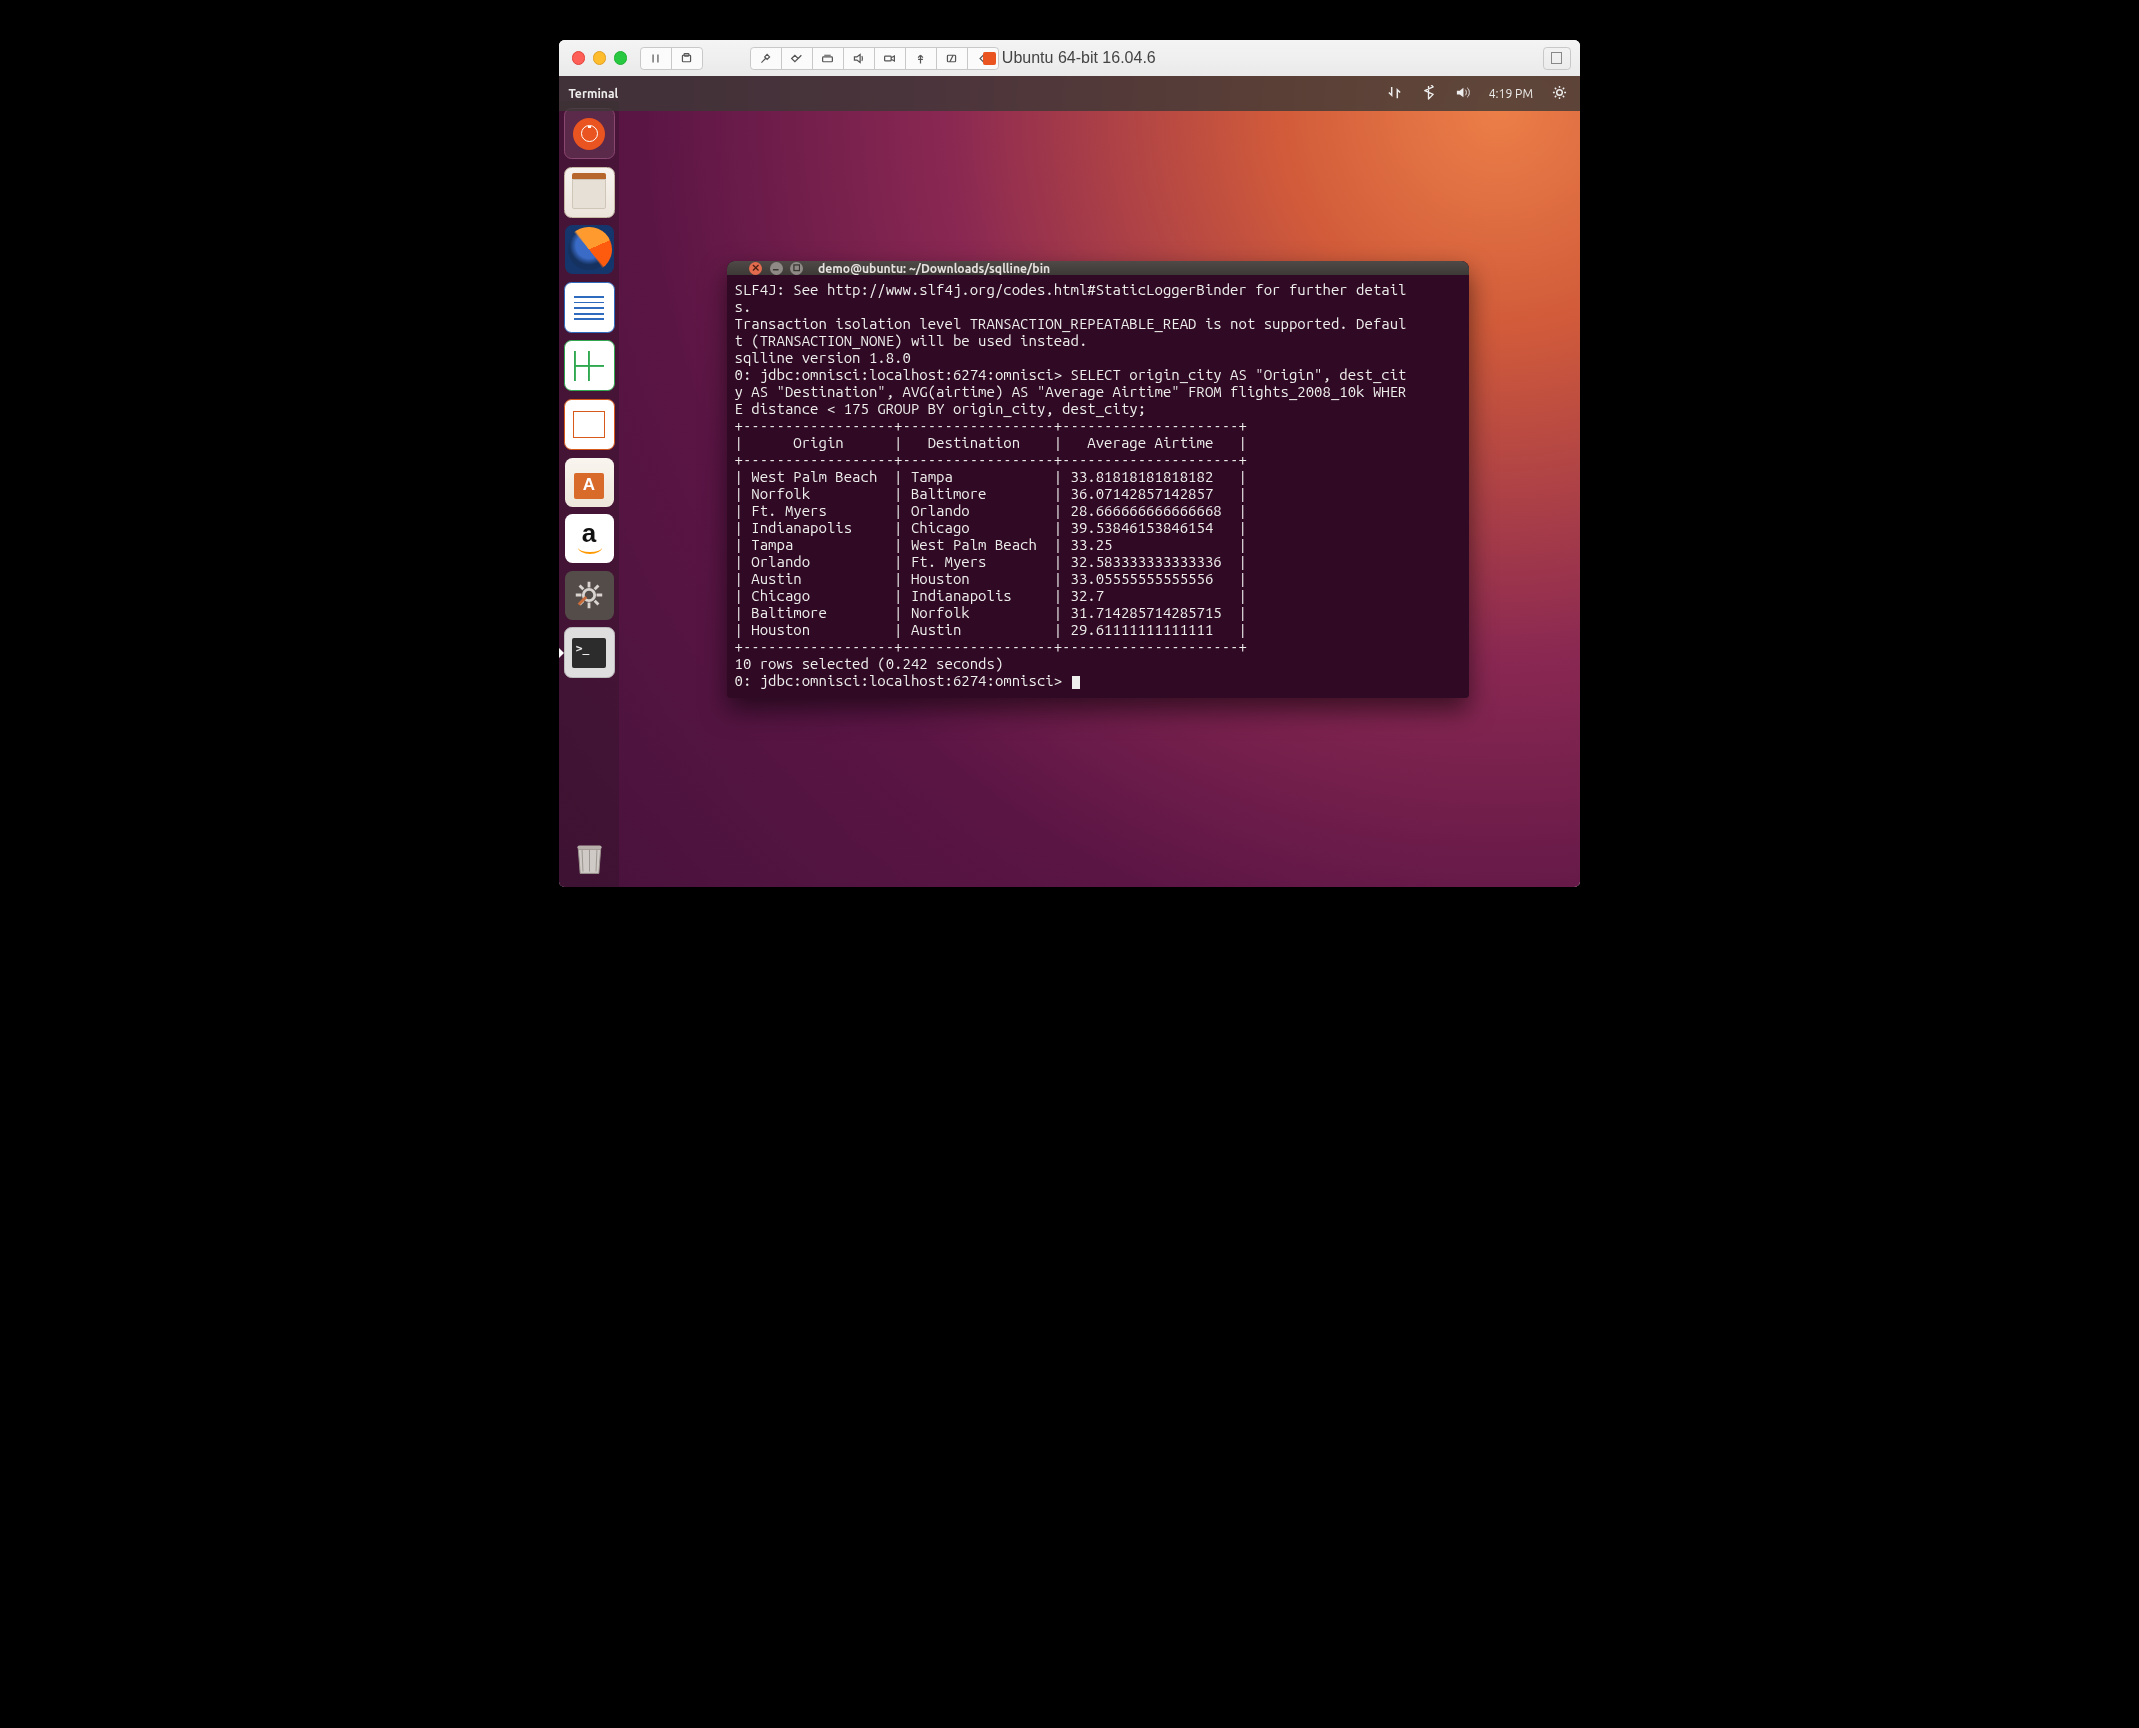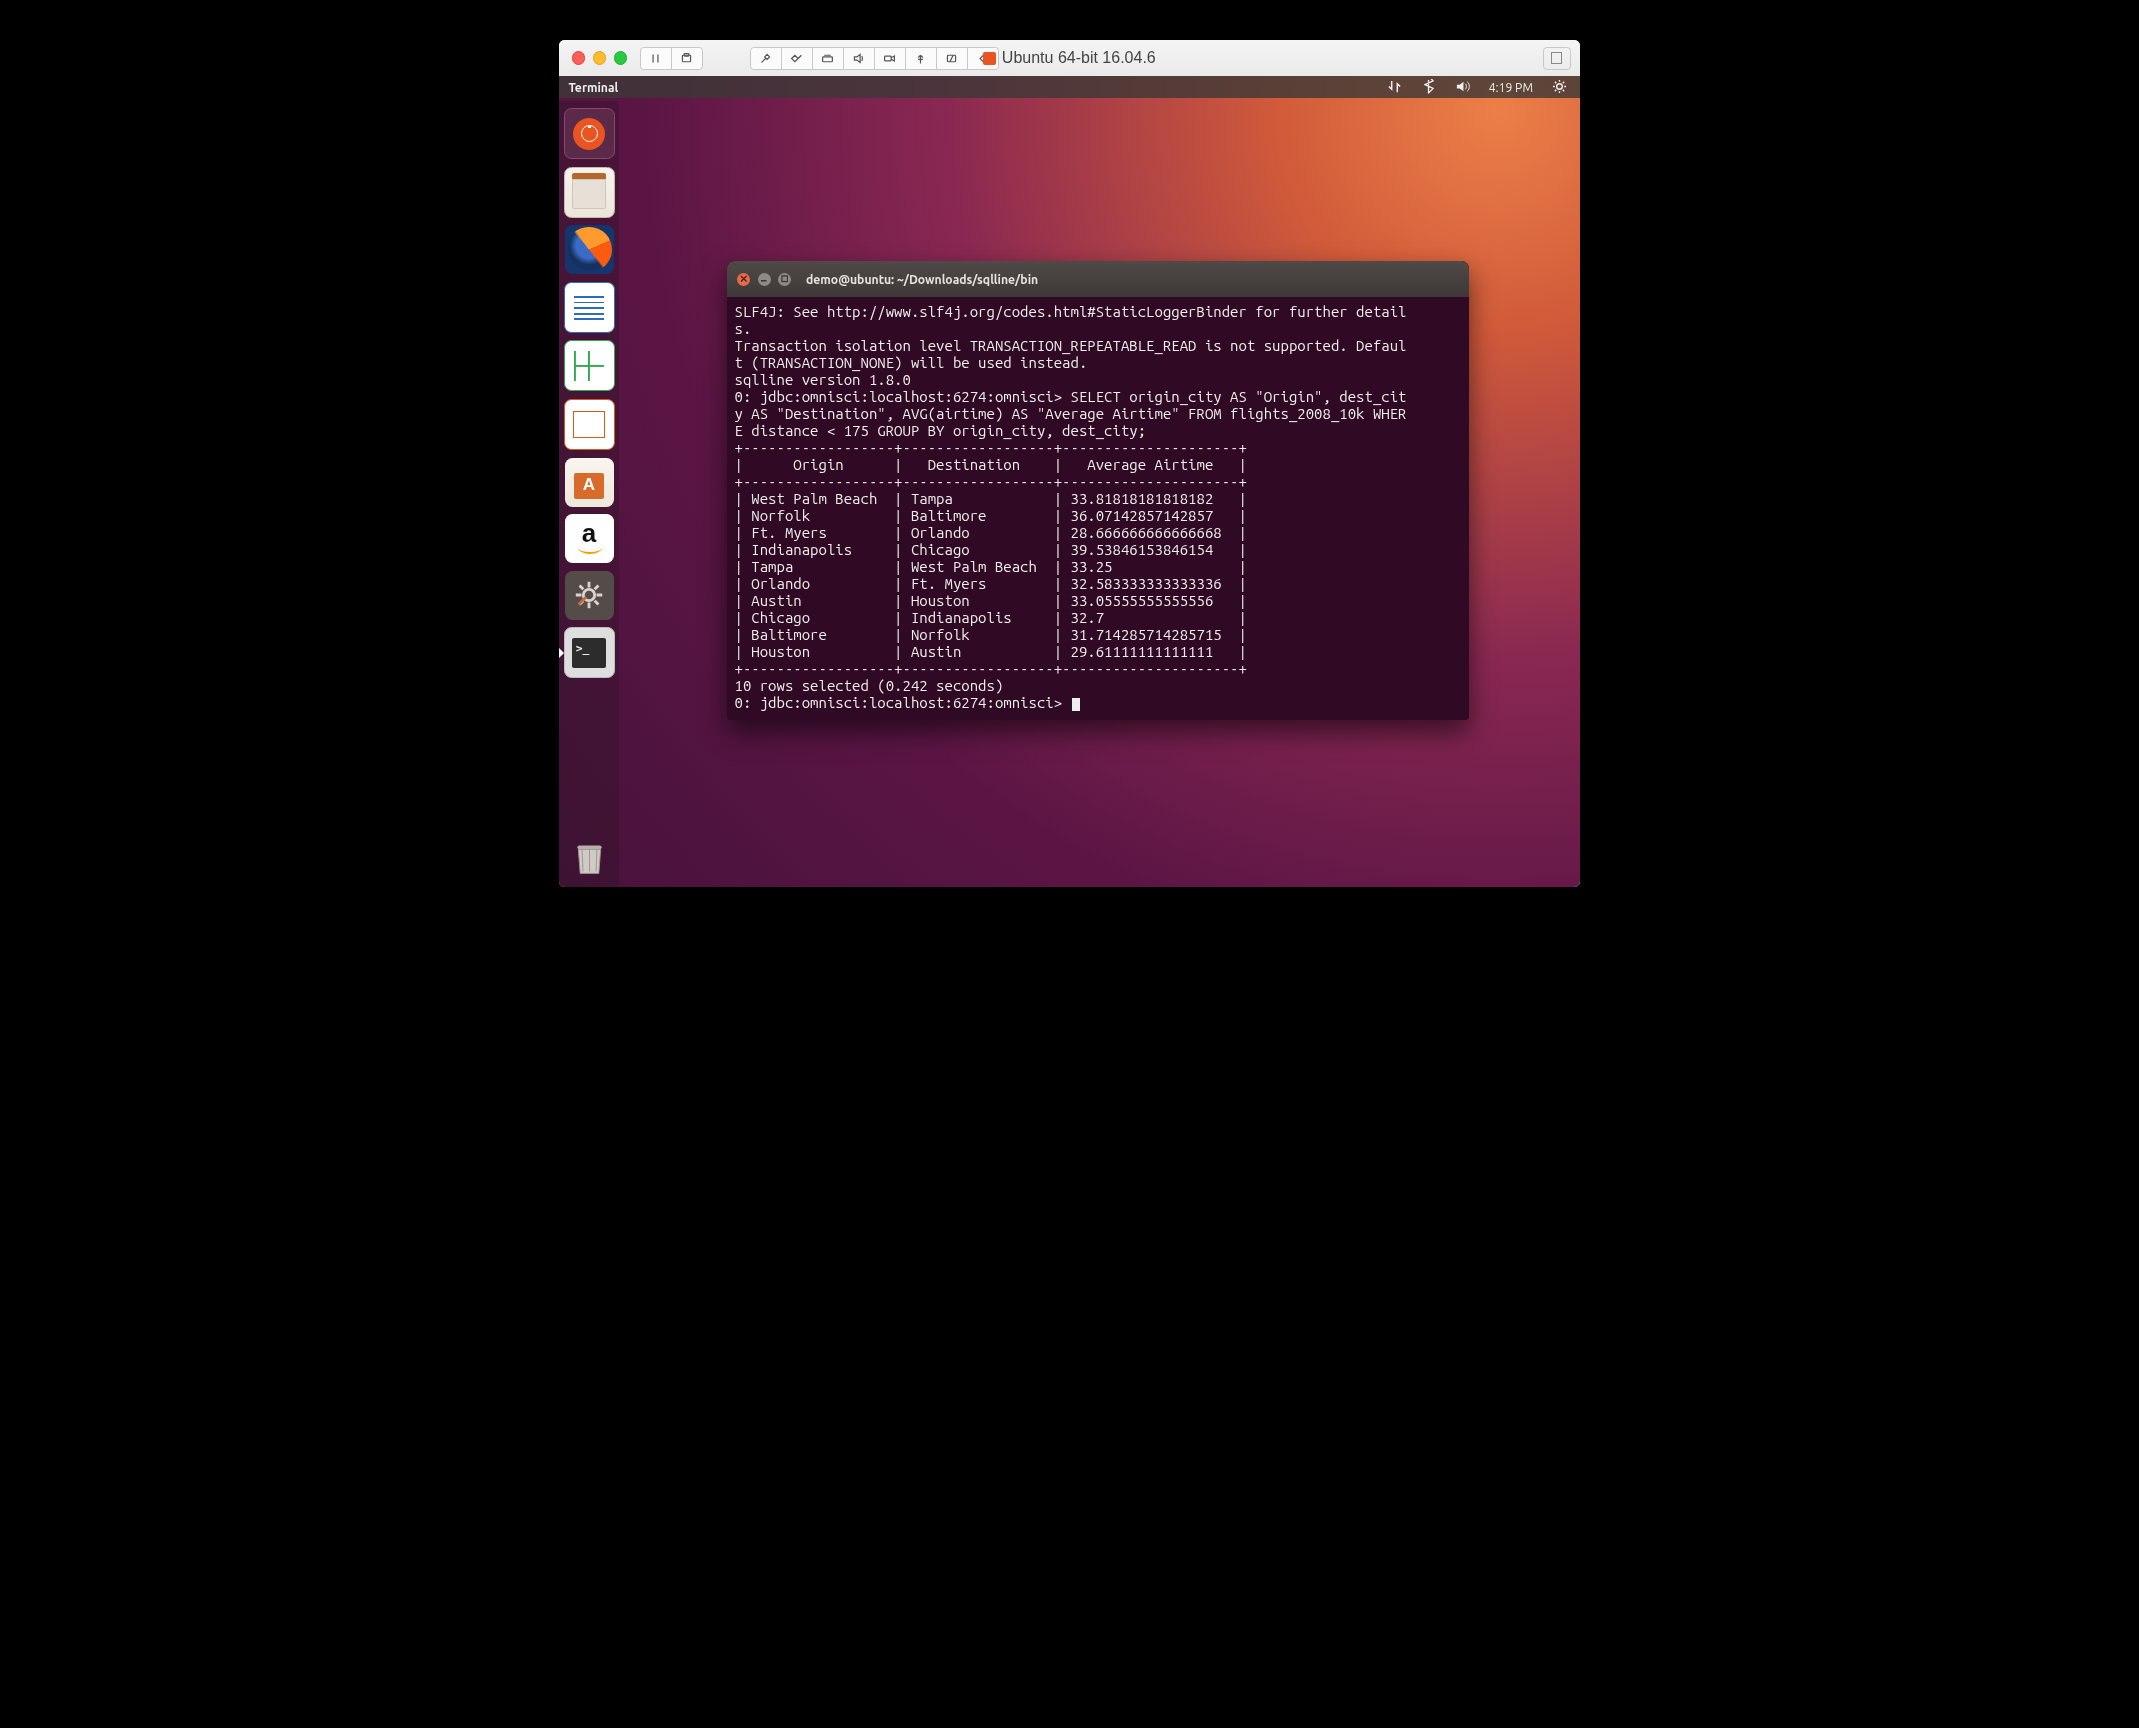--- a/index.html
+++ b/index.html
@@ -86,21 +86,21 @@
   }
 
   
   .ubuntu-desktop {
     position: absolute;
     left:0; top:36px; right:0; bottom:0;
     background:
       radial-gradient(circle at 92% 4%, #ec7f48 0%, #d15b3a 18%, #8a2852 45%, #5b1545 70%, #47123b 100%);
   }
   .ubuntu-menubar {
-    position:absolute; left:0; top:0; right:0; height:22px;
+    position:absolute; left:0; top:0; right:0; height:35px;
     background: rgba(60,56,54,0.8);
     color:#eeeeec;
     display:flex; align-items:center;
     font-size:12.2px;
     font-family: "Ubuntu","DejaVu Sans",Arial,sans-serif;
     z-index:5;
   }
   .ubuntu-menubar .app-name { margin-left:9.4px; font-weight:600; }
   .ubuntu-menubar .tray { margin-left:auto; display:flex; align-items:center; gap:19px; margin-right:13px; }
   .tray svg { width:15px; height:15px; fill:#eeeeec; }
@@ -177,25 +177,25 @@
     left: 168px;
     top: 185px;
     width: 742px;
     background:#300a24;
     border-radius:7.5px 7.5px 3.8px 3.8px;
     box-shadow: 0 11.3px 26px rgba(0,0,0,0.55);
     z-index:6;
     overflow:hidden;
   }
   .term-titlebar {
-    height:36px;
+    height:14px;
     background:linear-gradient(#4f4a47,#3d3936);
     display:flex; align-items:center;
     border-radius:7.5px 7.5px 0 0;
-    padding-left:10px;
+    padding-left:22px;
     font-family:"Ubuntu","DejaVu Sans",Arial,sans-serif;
   }
   .term-btn { width:13px; height:13px; border-radius:50%; margin-right:7.5px; display:flex;align-items:center;justify-content:center;}
   .term-btn svg{width:7.5px;height:7.5px;}
   .term-close{background:#e46b4e;}
   .term-min{background:#8f8a86;}
   .term-max{background:#8f8a86;}
   .term-title{color:#e6e2df;font-size:12.2px;font-weight:600;margin-left:7.5px;}
   .term-body {
     padding:5.6px 7.5px 9.4px 7.5px;

